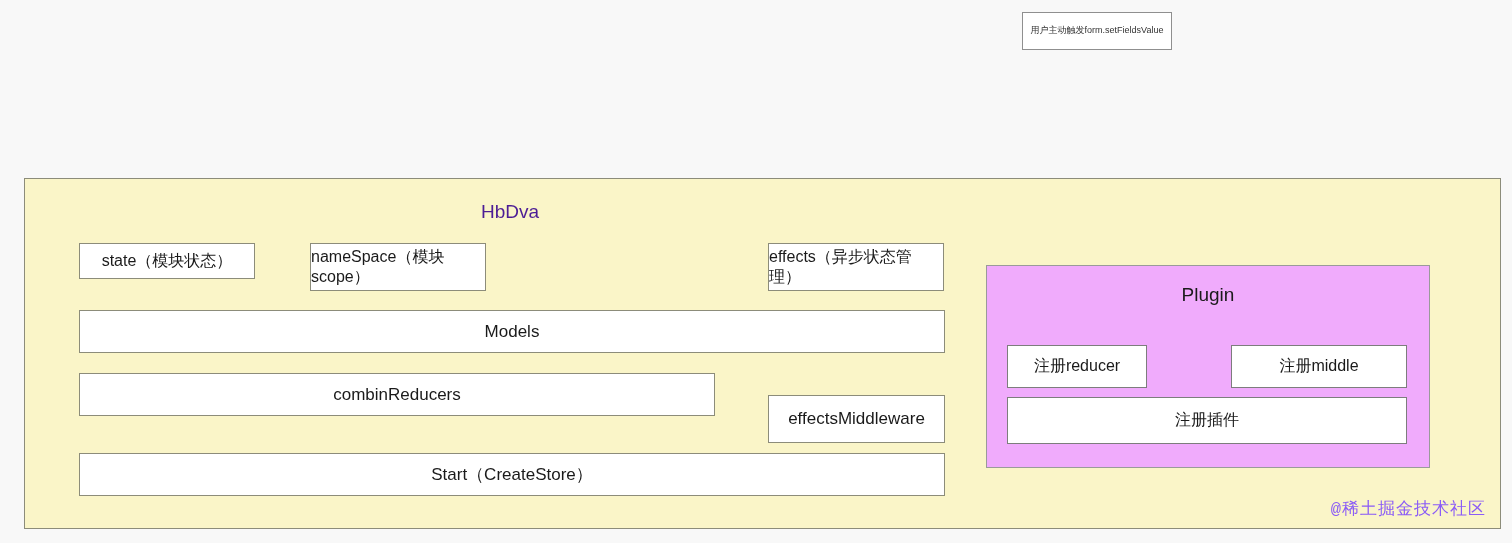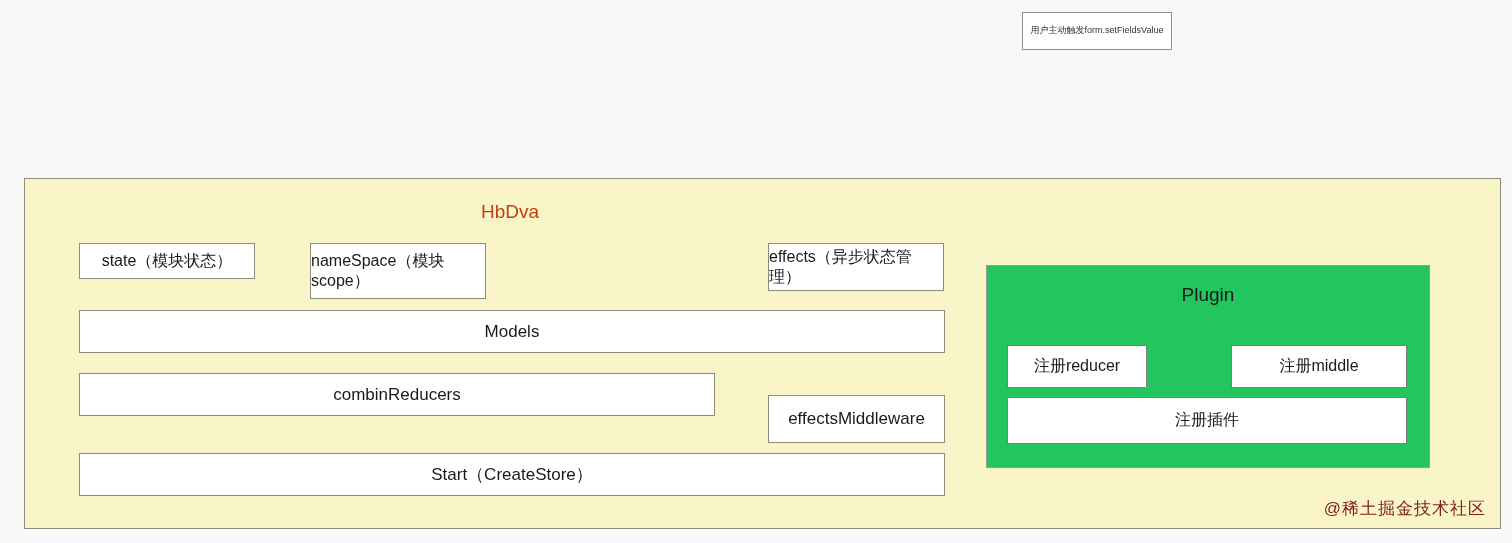--- a/index.html
+++ b/index.html
@@ -53,47 +53,47 @@
     border: 1px solid #8c8c7a;
   }
 
   .hbdva-title {
     position: absolute;
     left: 0;
     top: 22px;
     width: 970px;
     text-align: center;
     font-size: 19px;
-    color: #c2410c;
+    color: #4c1d95;
   }
 
   
   .n-state      { left: 54px;  top: 64px;  width: 176px; height: 36px; font-size: 16px; }
-  .n-namespace  { left: 285px; top: 64px;  width: 176px; height: 56px; font-size: 16px; }
+  .n-namespace  { left: 285px; top: 64px;  width: 176px; height: 48px; font-size: 16px; }
   .n-reducers   { left: 516px; top: 64px;  width: 176px; height: 48px; font-size: 16px; }
   .n-effects    { left: 743px; top: 64px;  width: 176px; height: 48px; font-size: 16px; }
 
   
   .n-models     { left: 54px;  top: 131px; width: 866px; height: 43px; font-size: 17px; }
 
   
   .n-combin     { left: 54px;  top: 194px; width: 636px; height: 43px; font-size: 17px; }
   .n-effectsmw  { left: 743px; top: 194px; width: 177px; height: 48px; font-size: 17px; margin-top: 22px; }
 
   
   .n-start      { left: 54px;  top: 274px; width: 866px; height: 43px; font-size: 17px; }
 
   
   .plugin-panel {
     position: absolute;
     left: 961px;
     top: 86px;
     width: 444px;
     height: 203px;
-    background: #22c55e;
+    background: #f0abfc;
     border: 1px solid #9a9a9a;
   }
 
   .plugin-title {
     position: absolute;
     left: 0;
     top: 18px;
     width: 100%;
     text-align: center;
     font-size: 19px;
@@ -115,23 +115,23 @@
   .n-reg-reducer { left: 20px;  top: 79px;  width: 140px; height: 43px; }
   .n-reg-middle  { left: 244px; top: 79px;  width: 176px; height: 43px; }
   .n-reg-plugin  { left: 20px;  top: 131px; width: 400px; height: 47px; }
 
   
   .watermark {
     position: absolute;
     right: 14px;
     bottom: 8px;
     font-size: 17px;
-    color: #7f1d1d;
+    color: #8b5cf6;
     letter-spacing: 1px;
-    font-family: Liberation Sans, sans-serif;
+    font-family: Liberation Mono, monospace;
     white-space: nowrap;
   }
 </style>
 </head>
 <body>
 
 <div class="canvas">
 
   <div class="node note-box">
     <span>用户主动触发form.setFieldsValue</span>

